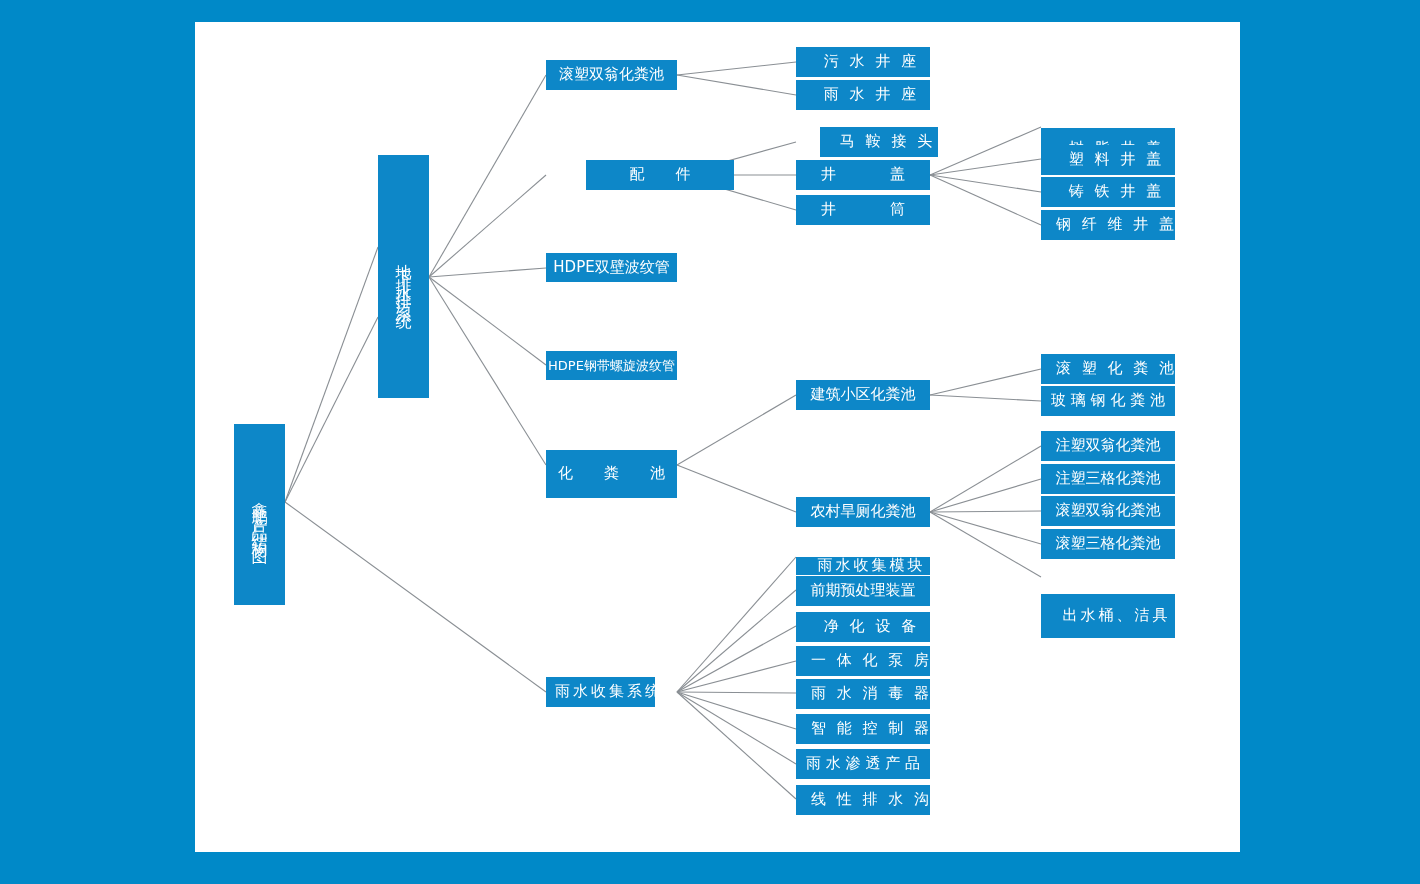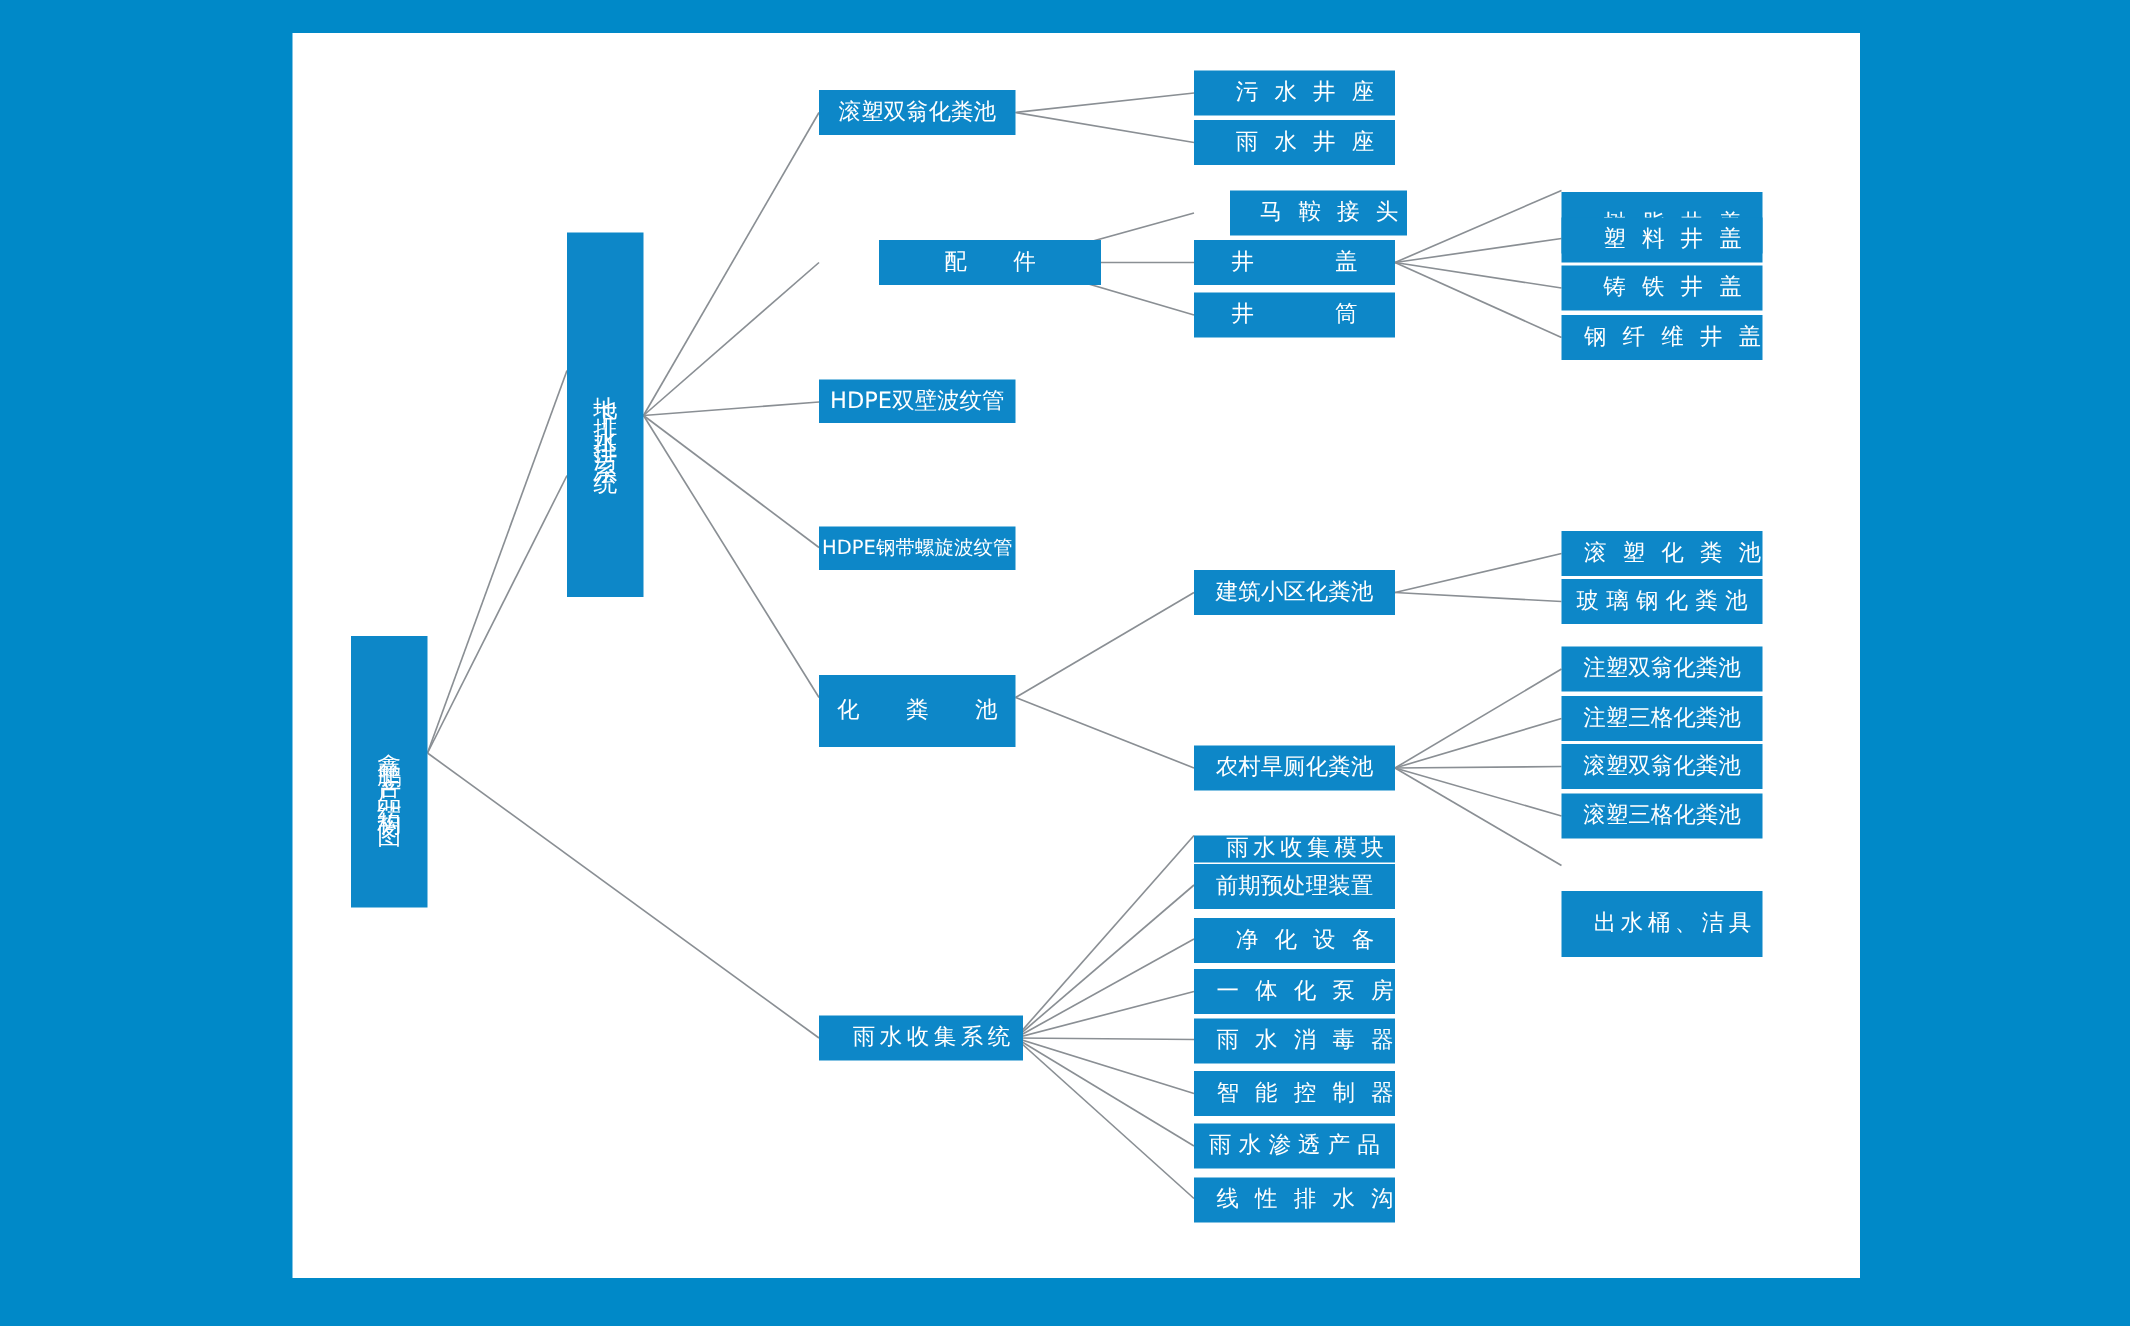--- a/index.html
+++ b/index.html
@@ -120,21 +120,21 @@
     <div class="node tight" style="left:351px; top:38px; width:131px; height:30px;">滚塑双翁化粪池</div>
 
     <div class="node sp2" style="left:351px; top:138px; width:148px; height:30px;margin-left:40px;">配　件</div>
 
     <div class="node tight" style="left:351px; top:231px; width:131px; height:29px;">HDPE双壁波纹管</div>
 
     <div class="node small" style="left:351px; top:329px; width:131px; height:29px; font-size:13px;">HDPE钢带螺旋波纹管</div>
 
     <div class="node sp2" style="left:351px; top:428px; width:131px; height:48px;">化　粪　池</div>
 
-    <div class="node sp1" style="left:351px; top:655px; width:136px; height:30px;">雨水收集系统</div>
+    <div class="node sp1" style="left:351px; top:655px; width:109px; height:30px;">雨水收集系统</div>
 
     <div class="node sp1" style="left:601px; top:25px; width:134px; height:30px;">污 水 井 座</div>
     <div class="node sp1" style="left:601px; top:58px; width:134px; height:30px;">雨 水 井 座</div>
 
     <div class="node sp1" style="left:601px; top:105px; width:118px; height:30px;margin-left:24px;">马 鞍 接 头</div>
     <div class="node sp2" style="left:601px; top:138px; width:134px; height:30px;">井　　盖</div>
     <div class="node sp2" style="left:601px; top:173px; width:134px; height:30px;">井　　筒</div>
 
     <div class="node sp1" style="left:846px; top:106px; width:134px; height:41px;">树 脂 井 盖</div>
     <div class="node sp1" style="left:846px; top:123px; width:134px; height:30px;">塑 料 井 盖</div>

